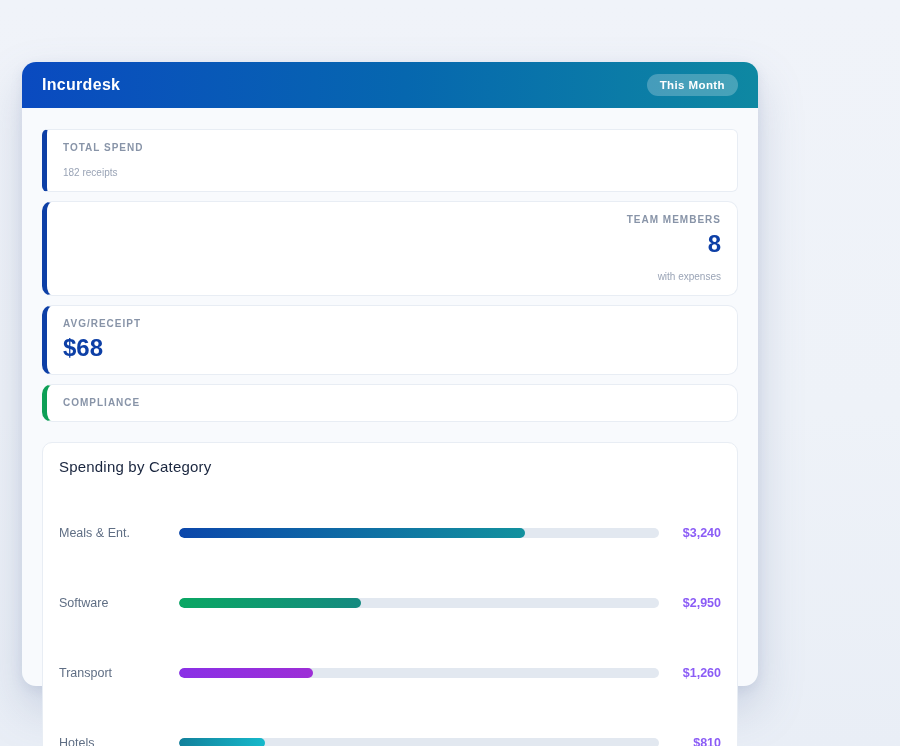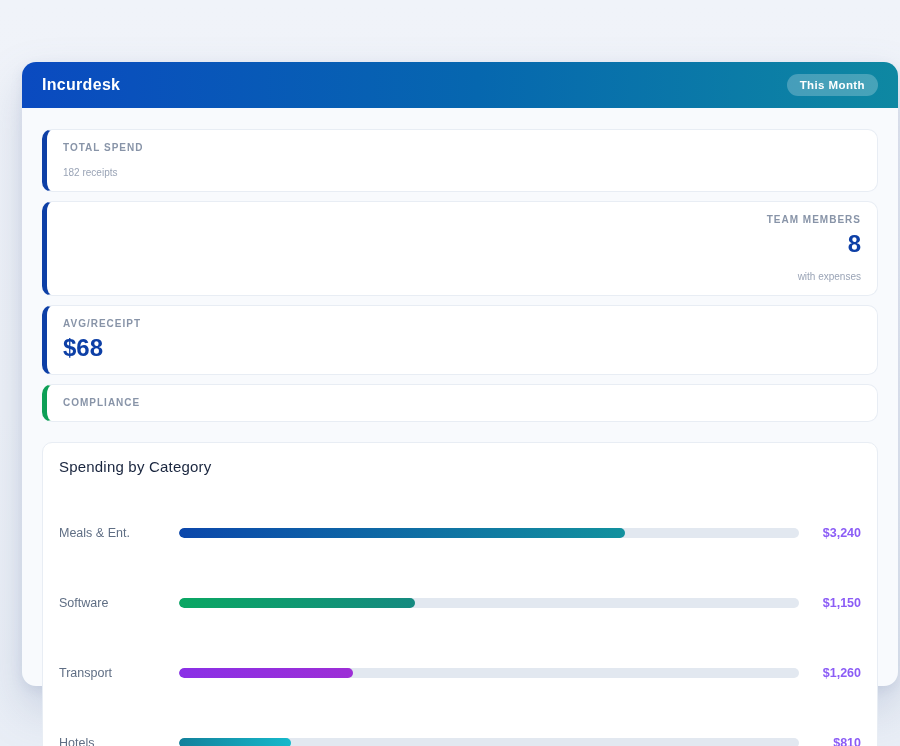--- a/index.html
+++ b/index.html
@@ -5,21 +5,21 @@
   * { margin: 0; padding: 0; box-sizing: border-box; }
   html, body { width: 900px; height: 746px; }
   body {
     font-family: "Liberation Sans", "DejaVu Sans", sans-serif;
     background: linear-gradient(180deg, #f0f3f9 0%, #eef2f8 55%, #e9eef6 100%);
     overflow: hidden;
   }
   .app-card {
     position: absolute;
     left: 22px; top: 62px;
-    width: 876px; height: 624px;
+    width: 736px; height: 624px;
     background: #f8fafd;
     border-radius: 14px;
     box-shadow: 0 22px 45px rgba(110,130,170,0.28), 0 4px 12px rgba(110,130,170,0.14);
   }
   .header {
     height: 46px;
     border-radius: 14px 14px 0 0;
     background: linear-gradient(90deg, #0a4ac0 0%, #0667af 52%, #0e88a2 100%);
     display: flex;
     align-items: center;
@@ -128,21 +128,21 @@
 <body>
 
 <div class="app-card">
 
   <div class="header">
     <div class="app-title">Incurdesk</div>
     <div class="badge">This Month</div>
   </div>
 
   <div class="stats">
-    <div class="stat-card" style="border-left-color: rgb(13, 63, 166);">
+    <div class="stat-card" style="border-left-color: rgb(13, 63, 166); border-radius: 6px;">
       <div class="stat-label">TOTAL SPEND</div>
       <div class="stat-sub">182 receipts</div>
     </div>
     <div class="stat-card" style="border-left-color: rgb(13, 63, 166); text-align: right;">
       <div class="stat-label">TEAM MEMBERS</div>
       <div class="stat-value" style="color: rgb(13, 63, 166);">8</div>
       <div class="stat-sub">with expenses</div>
     </div>
     <div class="stat-card" style="border-left-color: rgb(13, 63, 166);">
       <div class="stat-label">AVG/RECEIPT</div>
@@ -161,21 +161,21 @@
           <div class="chart-row-track">
             <div class="chart-row-fill" style="width: 72%; background: linear-gradient(90deg, rgb(11, 71, 171), rgb(18, 145, 158));"></div>
           </div>
           <div class="chart-row-value">$3,240</div>
         </div>
         <div class="chart-row">
           <div class="chart-row-label">Software</div>
           <div class="chart-row-track">
             <div class="chart-row-fill" style="width: 38%; background: linear-gradient(90deg, rgb(10, 167, 99), rgb(21, 138, 128));"></div>
           </div>
-          <div class="chart-row-value">$1,150</div>
+          <div class="chart-row-value">$2,950</div>
         </div>
         <div class="chart-row">
           <div class="chart-row-label">Transport</div>
           <div class="chart-row-track">
             <div class="chart-row-fill" style="width: 28%; background: linear-gradient(90deg, rgb(138, 48, 230), rgb(157, 46, 214));"></div>
           </div>
           <div class="chart-row-value">$1,260</div>
         </div>
         <div class="chart-row">
           <div class="chart-row-label">Hotels</div>

